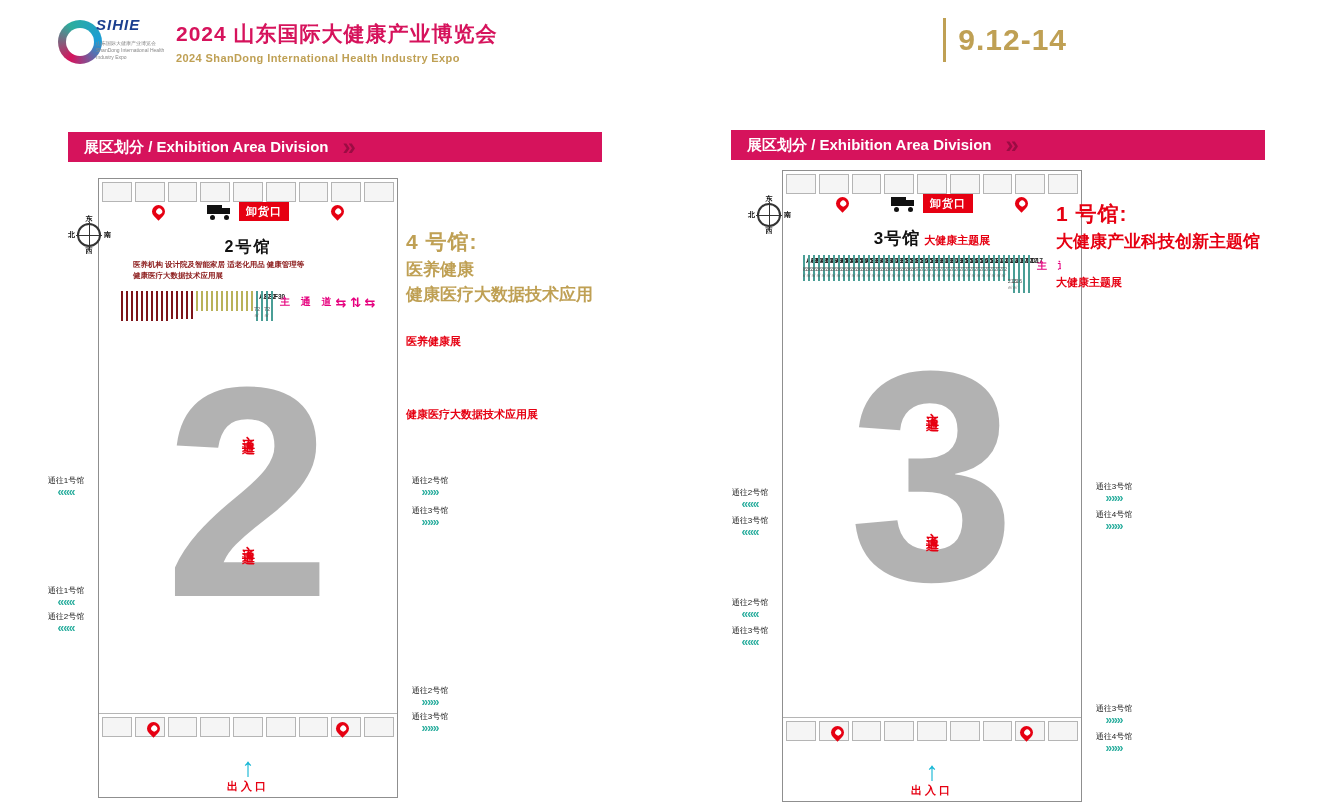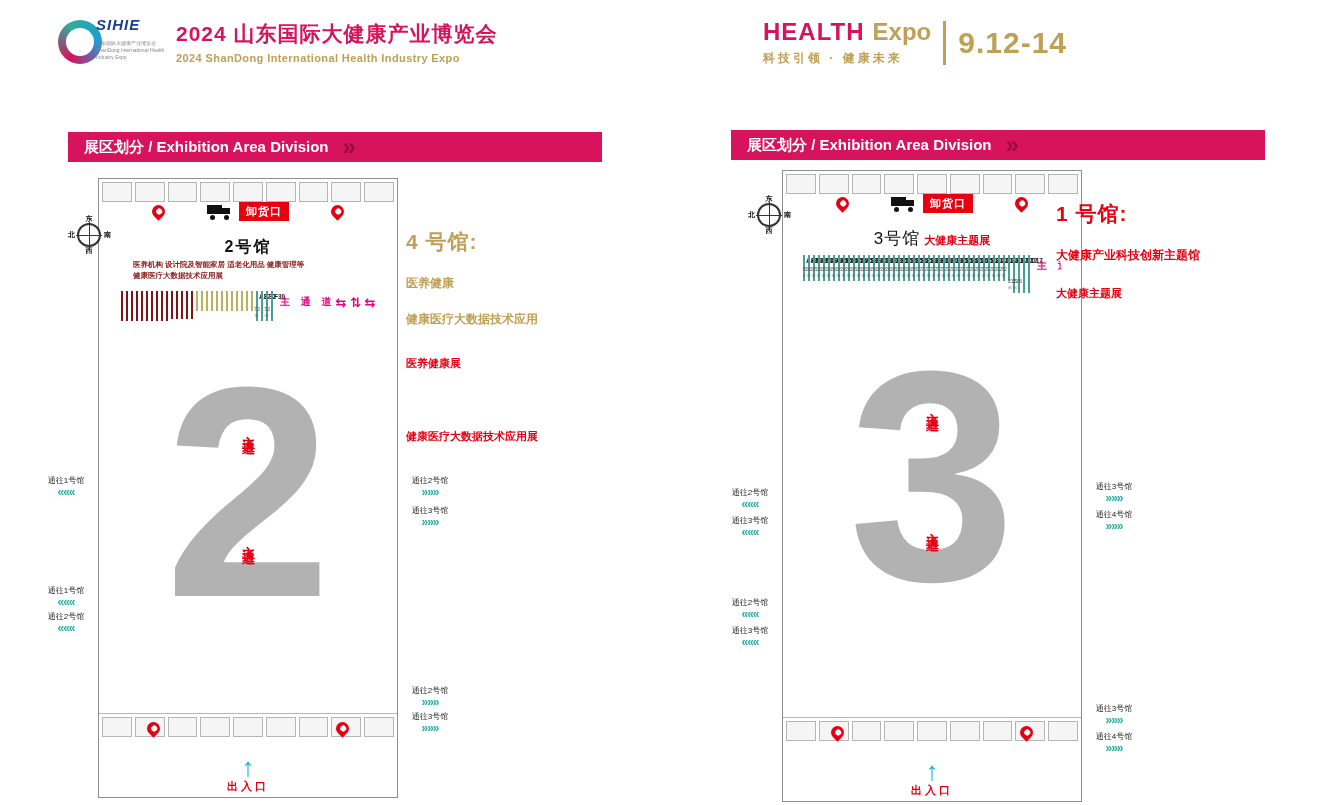--- a/index.html
+++ b/index.html
@@ -62,21 +62,21 @@
   .compass::after  { content:''; position:absolute; top:50%; left:-3px; right:-3px; height:1px; background:#333; }
   .c-lab { position:absolute; font-size:7px; font-weight:bold; color:#111; }
   .c-top { top:-11px; left:50%; transform:translateX(-50%); }
   .c-bottom { bottom:-11px; left:50%; transform:translateX(-50%); }
   .c-left { left:-11px; top:50%; transform:translateY(-50%); }
   .c-right { right:-12px; top:50%; transform:translateY(-50%); }
 
   .hall-title-row { position:absolute; left:0; right:0; text-align:center; z-index:6; }
   #map-hall2 .hall-title-row { top:58px; font-size:16px; font-weight:bold; color:#111; letter-spacing:2px; }
   #map-hall3 .hall-title-row { top:56px; }
-  .hall-big { font-size:17px; font-weight:normal; color:#111; letter-spacing:1px; }
+  .hall-big { font-size:17px; font-weight:bold; color:#111; letter-spacing:1px; }
   .hall-suffix { font-size:11px; font-weight:bold; color:#e60012; margin-left:4px; }
   .hall-desc { position:absolute; left:34px; top:80px; z-index:6; }
   .desc-line { font-size:7.5px; color:#8b1a1a; font-weight:bold; line-height:1.5; }
 
   .booth-area { position:absolute; overflow:hidden; display:flex; flex-direction:row; gap:3px; }
   #map-hall2 .booth-area { left:22px; right:22px; top:112px; bottom:86px; }
   #map-hall3 .booth-area { left:20px; right:20px; top:84px; bottom:86px; }
   .booth-row { display:flex; gap:3px; flex:none; }
   .booth { flex:1; position:relative; border:1px solid #666; }
   .booth.red { background:#c1272d; border-color:#7d1418; }
@@ -111,21 +111,21 @@
   .lk-label { font-size:8px; color:#222; white-space:nowrap; }
   .chev { font-size:12px; font-weight:bold; color:#2bae9e; letter-spacing:-1px; line-height:1; }
 
   
   .info { position:absolute; }
   #info2 { left:406px; top:228px; width:200px; }
   #info3 { left:1056px; top:200px; width:220px; }
   .info-title { font-weight:bold; font-size:21px; letter-spacing:1px; }
   #info2 .info-title, #info2 .info-line { color:#bfa054; }
   #info3 .info-title, #info3 .info-line { color:#e60012; }
-  .info-line { font-size:12px; font-weight:bold; margin-top:19px; }
+  .info-line { font-size:17px; font-weight:bold; margin-top:2px; }
   .info-tag { color:#e60012; font-size:11px; font-weight:bold; }
   #info2 .t1 { margin-top:28px; }
   #info2 .t2 { margin-top:58px; }
   #info3 .t1 { margin-top:22px; }
 </style>
 </head>
 <body>
 
 <div class="page">
 
@@ -136,27 +136,20 @@
       <div class="logo-caption">
         <div>山东国际大健康产业博览会</div>
         <div>ShanDong International Health Industry Expo</div>
       </div>
     </div>
     <div class="title-block">
       <div class="main-title">2024 山东国际大健康产业博览会</div>
       <div class="sub-title">2024 ShanDong International Health Industry Expo</div>
     </div>
     <div class="brand-block">
-      <div class="brand-left">
-        <div class="brand-row">
-          <span class="brand-health">HEALTH</span>
-          <span class="brand-expo">Expo</span>
-        </div>
-        <div class="slogan">科技引领 · 健康未来</div>
-      </div>
       <div class="brand-divider"></div>
       <div class="dates">9.12-14</div>
     </div>
   </header>
 
   <div class="banner" id="banner2">
     <span>展区划分 / Exhibition Area Division</span>
     <span class="banner-arrow">»</span>
   </div>
   <div class="banner" id="banner3">

